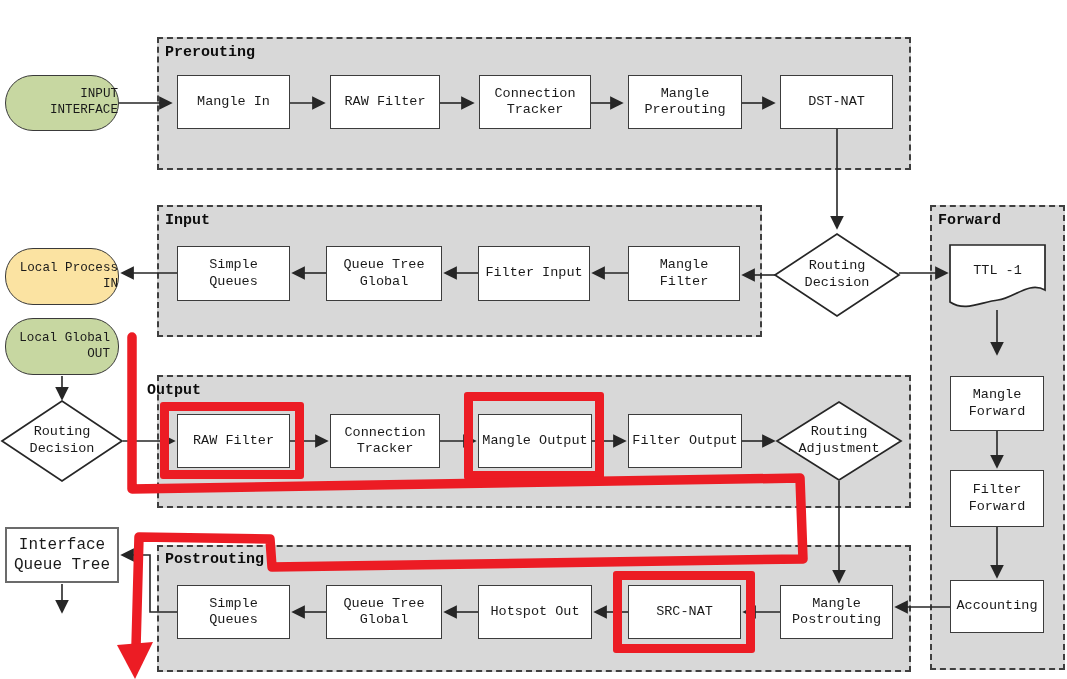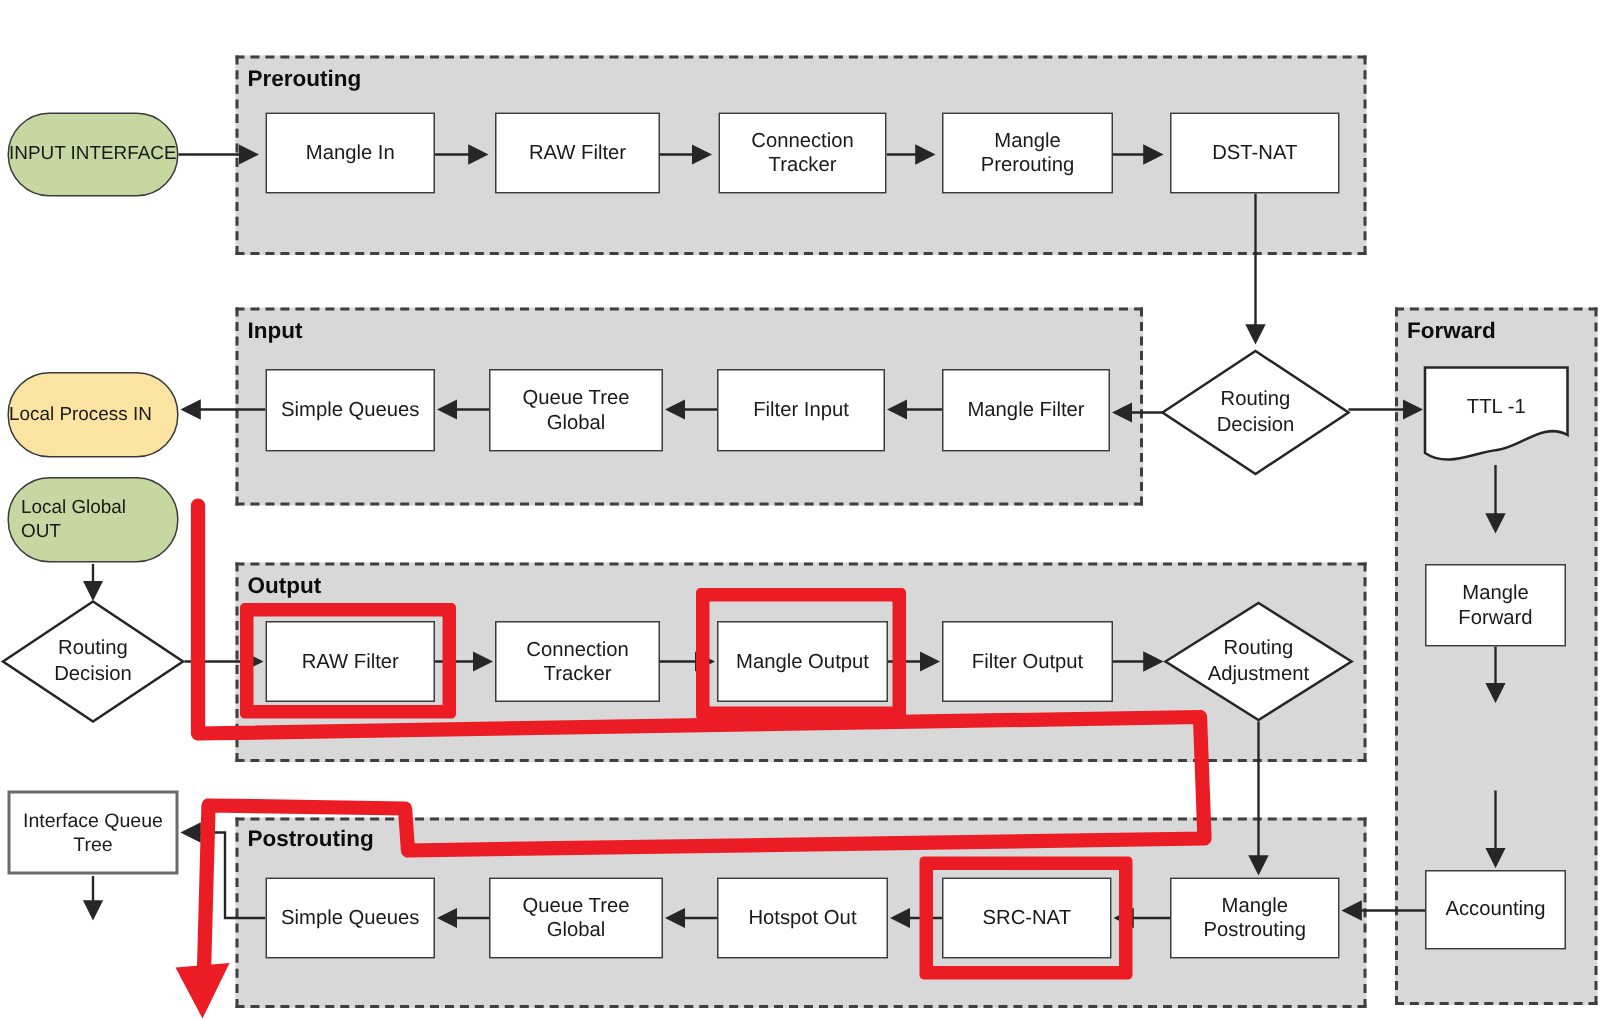--- a/index.html
+++ b/index.html
@@ -1,31 +1,31 @@
 <!DOCTYPE html>
 <html><head>
 <meta charset="utf-8">
 <style>
   html,body{margin:0;padding:0;background:#fff;}
   #canvas{position:relative;width:1067px;height:679px;overflow:hidden;
-          font-family:Liberation Sans, sans-serif;color:#1a1a1a;}
+          font-family:Liberation Mono, monospace;color:#1a1a1a;}
   .section{position:absolute;background:#d8d8d8;border:2px dashed #3f3f3f;box-sizing:border-box;z-index:1;}
   .section-title{position:absolute;font-size:15px;font-weight:700;color:#0d0d0d;z-index:2;}
   .node{position:absolute;background:#ffffff;border:1.5px solid #3c3c3c;box-sizing:border-box;
         display:flex;align-items:center;justify-content:center;text-align:center;
         font-size:13.5px;line-height:1.22;z-index:3;padding:1px 3px;}
   .stadium{position:absolute;border:1.8px solid #3a3a3a;border-radius:28px;box-sizing:border-box;
-        display:flex;align-items:center;justify-content:center;text-align:left;
+        display:flex;align-items:center;justify-content:center;text-align:right;
         font-size:12.6px;line-height:1.25;z-index:3;}
   .stadium .inner{width:100%;}
   .green{background:#c7d7a1;}
   .yellow{background:#fbe3a2;}
   .plainbox{position:absolute;background:#ffffff;border:2px solid #6b6b6b;box-sizing:border-box;
         display:flex;align-items:center;justify-content:center;text-align:center;
-        font-size:13px;line-height:1.25;z-index:3;}
+        font-size:16px;line-height:1.25;z-index:3;}
   .dlabel{position:absolute;display:flex;align-items:center;justify-content:center;text-align:center;
         font-size:13.5px;line-height:1.25;z-index:3;background:transparent;}
   .ttl-label{position:absolute;display:flex;align-items:center;justify-content:center;
         font-size:13.5px;z-index:3;}
   svg{position:absolute;left:0;top:0;}
   #connector-layer{z-index:2;}
   #red-layer{z-index:6;pointer-events:none;}
   .redrect{position:absolute;border:9px solid #ec1c24;border-radius:3px;box-sizing:border-box;
         background:transparent;z-index:5;}
 </style>
@@ -35,21 +35,21 @@
 <div id="canvas">
 
   <div class="section" style="left:157px;top:37px;width:754px;height:133px"></div>
   <div class="section" style="left:157px;top:205px;width:605px;height:132px"></div>
   <div class="section" style="left:157px;top:375px;width:754px;height:133px"></div>
   <div class="section" style="left:157px;top:545px;width:754px;height:127px"></div>
   <div class="section" style="left:930px;top:205px;width:135px;height:465px"></div>
 
   <div class="section-title" style="left:165px;top:44px">Prerouting</div>
   <div class="section-title" style="left:165px;top:212px">Input</div>
-  <div class="section-title" style="left:165px;top:382px">Output</div>
+  <div class="section-title" style="left:147px;top:382px">Output</div>
   <div class="section-title" style="left:165px;top:551px">Postrouting</div>
   <div class="section-title" style="left:938px;top:212px">Forward</div>
 
   <svg id="connector-layer" width="1067" height="679" viewBox="0 0 1067 679">
     <defs>
       <marker id="ah" viewBox="0 0 10 10" refX="8" refY="5" markerWidth="8.5" markerHeight="8.5" orient="auto-start-reverse">
         <path d="M0,0 L10,5 L0,10 z" fill="#262626"></path>
       </marker>
     </defs>
     <g stroke="#262626" stroke-width="1.6" fill="none">
@@ -128,20 +128,21 @@
   <div class="node" style="left:177px;top:585px;width:113px;height:54px">Simple Queues</div>
   <div class="node" style="left:326px;top:585px;width:116px;height:54px">Queue Tree Global</div>
   <div class="node" style="left:478px;top:585px;width:114px;height:54px">Hotspot Out</div>
   <div class="node" style="left:628px;top:585px;width:113px;height:54px">SRC-NAT</div>
   <div class="node" style="left:780px;top:585px;width:113px;height:54px">Mangle Postrouting</div>
 
   <div class="ttl-label" style="left:950px;top:250px;width:95px;height:40px">
       <span>TTL -1</span>
     </div>
   <div class="node" style="left:950px;top:376px;width:94px;height:55px">Mangle Forward</div>
+  <div class="node" style="left:950px;top:470px;width:94px;height:57px">Filter Forward</div>
   <div class="node" style="left:950px;top:580px;width:94px;height:53px">Accounting</div>
 
   <div class="dlabel" style="left:787px;top:252px;width:100px;height:46px">Routing Decision</div>
   <div class="dlabel" style="left:12px;top:418px;width:100px;height:46px">Routing Decision</div>
   <div class="dlabel" style="left:789px;top:418px;width:100px;height:46px">Routing Adjustment</div>
 
   <div class="redrect" style="left:160px;top:402px;width:144px;height:77px"></div>
   <div class="redrect" style="left:464px;top:392px;width:140px;height:88px"></div>
   <div class="redrect" style="left:613px;top:571px;width:142px;height:82px"></div>
 

